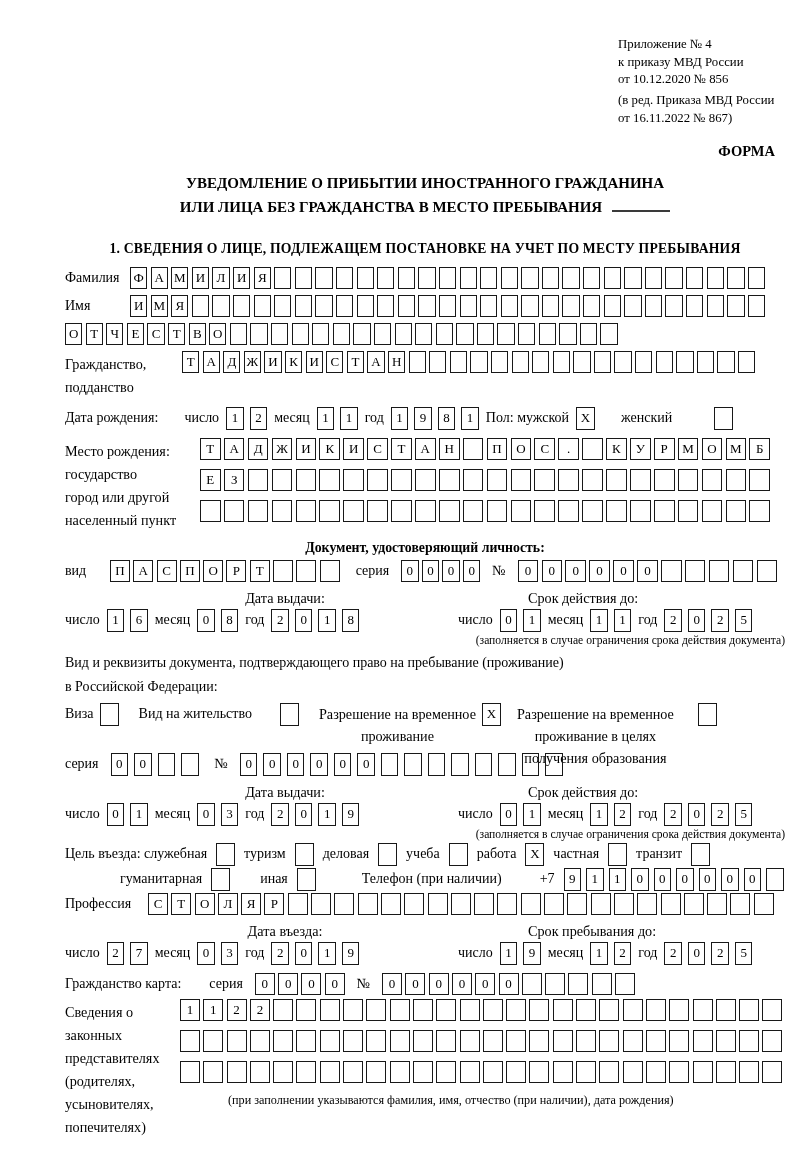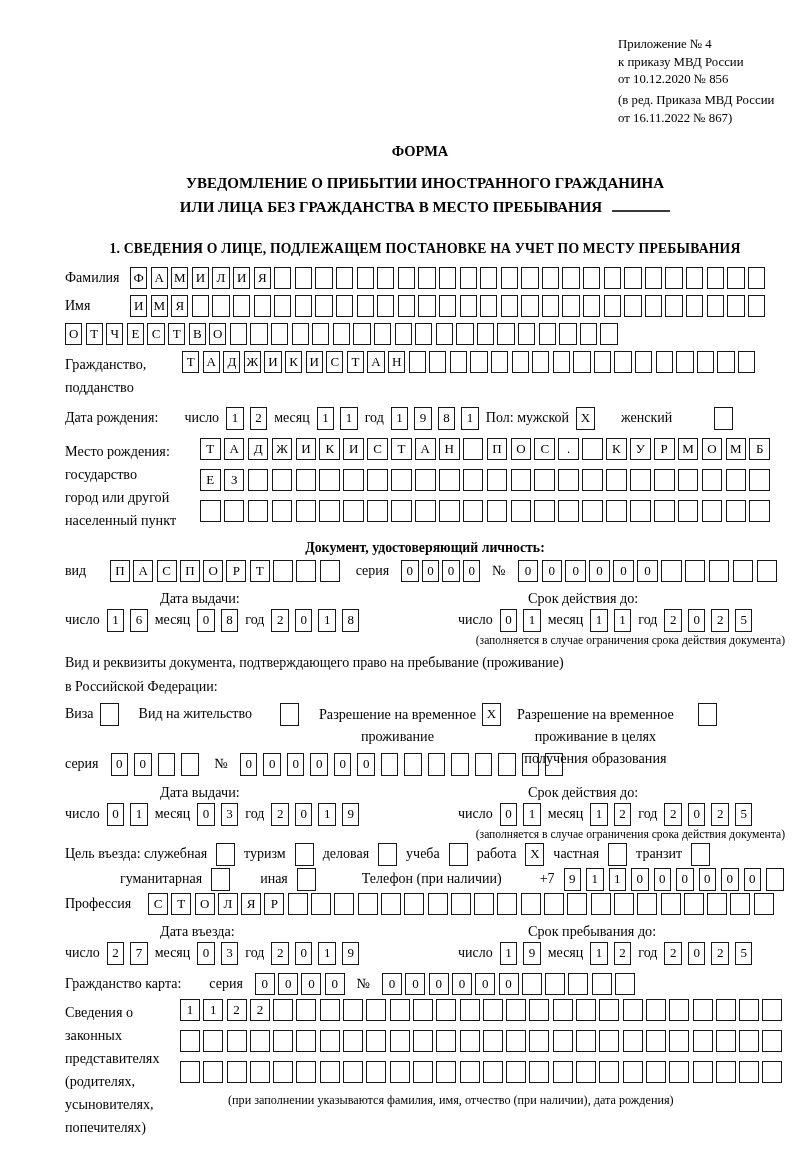--- a/index.html
+++ b/index.html
@@ -5,21 +5,21 @@
   * { margin:0; padding:0; box-sizing:border-box; }
   html,body { background:#fff; }
   body {
     width:800px; height:1163px; overflow:hidden;
     color:#000; font-family:"Liberation Serif","DejaVu Serif",serif; font-size:14px;
   }
   .page { padding:36px 15px 0 65px; width:800px; height:1163px; }
 
   .hdr { margin-left:553px; font-size:12.8px; line-height:1.38; }
   .hdr .amend { margin-top:3px; }
-  .forma { text-align:center; padding-right:10px; font-weight:bold; font-size:14.5px; margin-top:16px; }
+  .forma { text-align:right; padding-right:10px; font-weight:bold; font-size:14.5px; margin-top:16px; }
 
   .title { text-align:center; font-weight:bold; font-size:15px; line-height:1.55; margin-top:12px; }
   .blank { display:inline-block; width:58px; border-bottom:2px solid #3a3a3a; height:0.9em; margin-left:10px; }
 
   .sec { font-weight:bold; font-size:13.7px; text-align:center; margin-top:22px; letter-spacing:0.2px; }
 
   .row { display:flex; align-items:flex-start; margin-top:6px; }
   .lbl { font-size:14px; padding-top:3px; white-space:nowrap; }
   .cells { display:flex; gap:3.3px; flex:none; }
   .cell {
@@ -33,21 +33,21 @@
   .cb .cell { width:19px; height:23px; }
 
   .w65{width:65px;flex:none;} .w142{width:142px;flex:none;} .w117{width:117px;flex:none;}
   .w135{width:135px;flex:none;} .w83{width:83px;flex:none;} .w103{width:103px;flex:none;}
   .lblcol { line-height:23px; font-size:14.2px; padding-top:2px; }
   .stack { display:flex; flex-direction:column; gap:9px; }
 
   .center-b { text-align:center; font-weight:bold; font-size:13.8px; margin-top:8px; }
 
   .datecols { display:flex; margin-top:8px; }
-  .dc-left { width:345px; flex:none; }
+  .dc-left { width:345px; flex:none;text-align:center; }
   .dc-right { flex:1; padding-left:48px; }
   .datelabel { font-size:14.2px; margin-bottom:2px; }
   .dc-left .datelabel { padding-left:95px; }
   .dc-right .datelabel { padding-left:70px; }
   .dgroup { display:flex; align-items:center; gap:7px; }
   .dgroup .lbl { padding-top:0; }
   .note { font-size:11.6px; text-align:right; margin-top:2px; }
 
   .cbrow { display:flex; align-items:flex-start; margin-top:8px; }
   .cbitem { display:flex; align-items:flex-start; gap:6px; }

